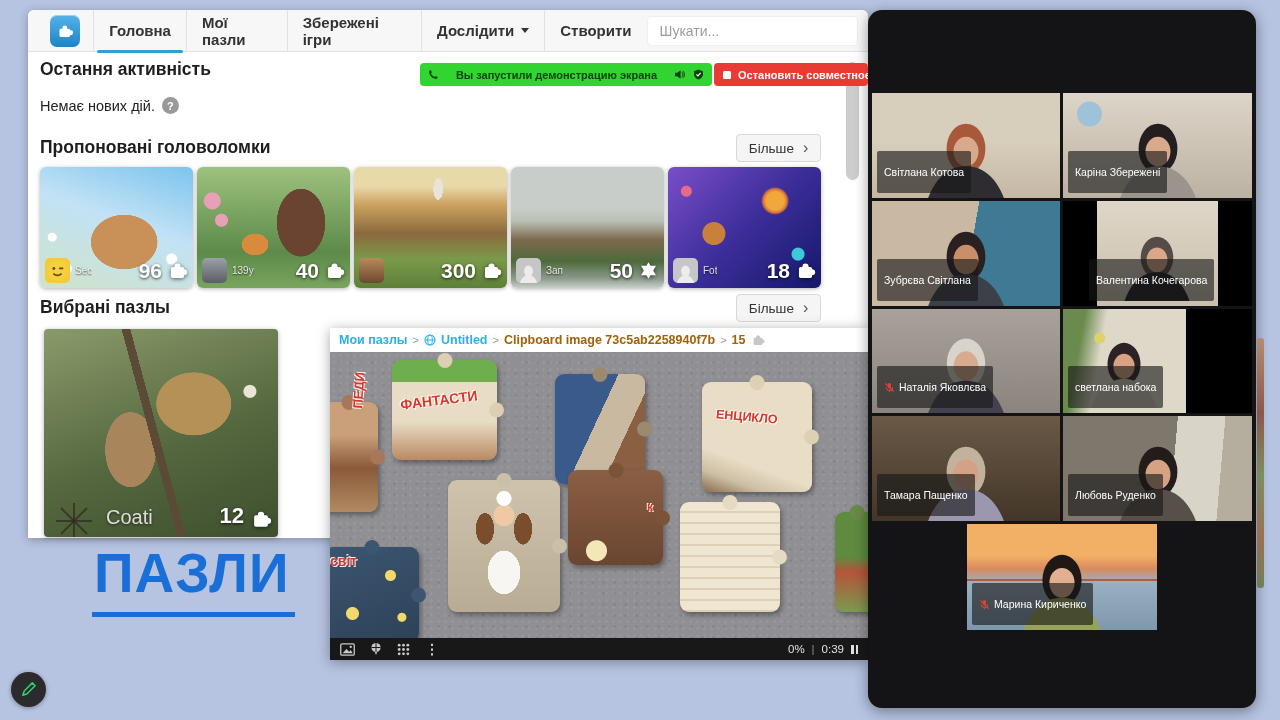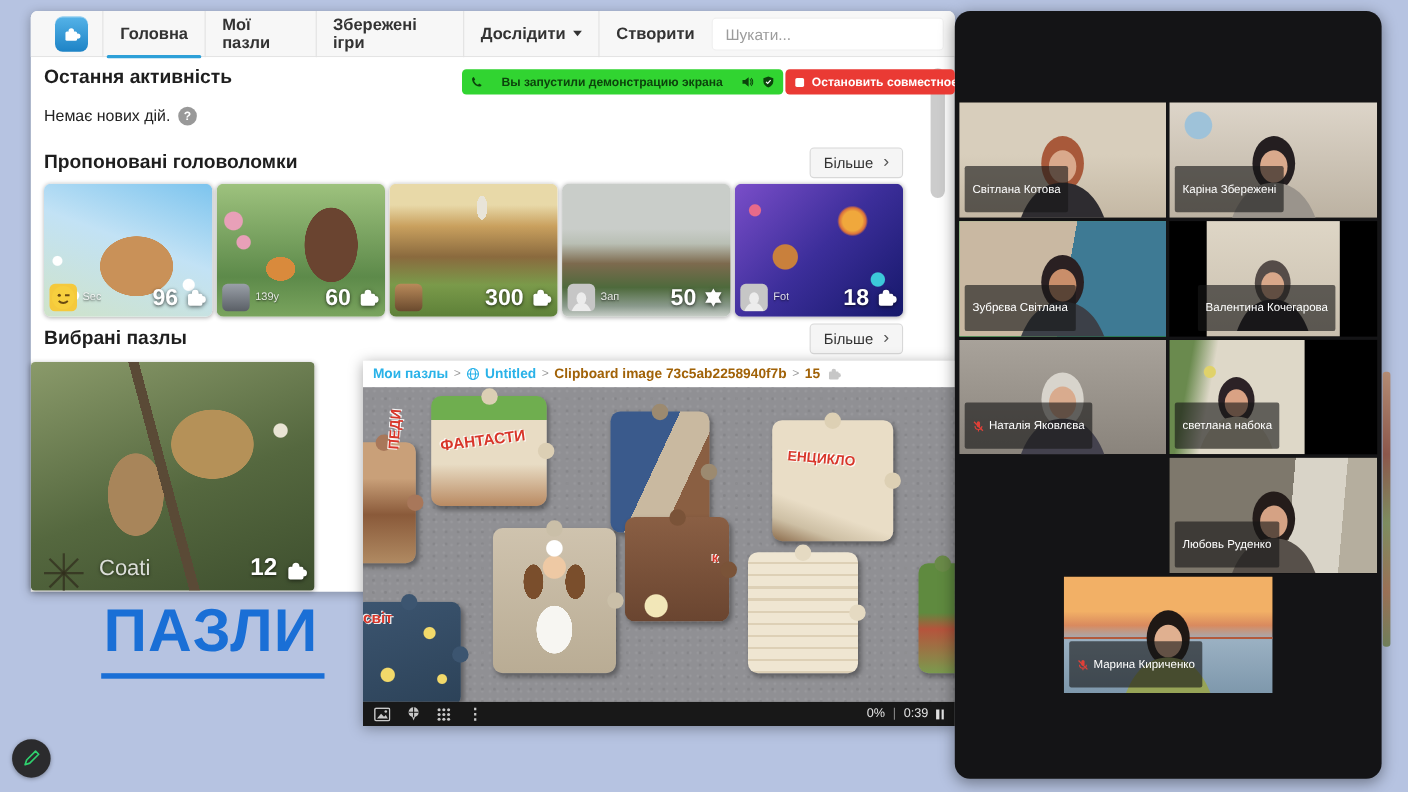--- a/index.html
+++ b/index.html
@@ -73,21 +73,21 @@
   .c5 { background:
     radial-gradient(circle at 70% 28%, #f0a83c 0 9px, #d9703c 12px, transparent 14px),
     radial-gradient(circle at 30% 55%, #c9803c 0 11px, transparent 12px),
     radial-gradient(circle at 85% 72%, #3cc9d9 0 6px, transparent 7px),
     radial-gradient(circle at 12% 20%, #e86a8a 0 5px, transparent 6px),
     linear-gradient(135deg,#7a4ec9,#3c2e9a 50%,#15186a); }
   .av-photo1 { background:linear-gradient(180deg,#9aa0a8,#5a5f66); }
   .av-photo2 { background:linear-gradient(180deg,#b98a5a,#6a4a2e); }
   .av-ph { background:#c6c6c6; }
 
-  .coati { position:absolute; left:0; top:319px; width:258px; height:208px; border-radius:4px; overflow:hidden;
+  .coati { position:absolute; left:16px; top:319px; width:234px; height:208px; border-radius:4px; overflow:hidden;
     box-shadow:0 1px 5px rgba(0,0,0,.3); cursor:pointer; background:
     linear-gradient(75deg, transparent 0 46%, #5a4a36 46% 49%, transparent 49%),
     radial-gradient(ellipse 62px 52px at 64% 36%, #b59158 0 60%, transparent 61%),
     radial-gradient(ellipse 42px 62px at 37% 58%, #a8855a 0 60%, transparent 61%),
     radial-gradient(circle at 88% 30%, #e9e4d4 0 6px, transparent 7px),
     linear-gradient(160deg,#8a9a6a,#55683f 55%,#3e4f2e); }
   .coati-label { position:absolute; left:62px; bottom:8px; font-size:20px; color:rgba(255,255,255,.82);
     text-shadow:0 1px 3px rgba(0,0,0,.6); }
   .coati-count { position:absolute; right:34px; bottom:8px; font-size:22px; font-weight:800; color:#fff;
     text-shadow:0 1px 3px rgba(0,0,0,.75); }
@@ -308,21 +308,21 @@
         <span class="pcount">96</span>
         <svg width="21" height="21" style="filter:drop-shadow(0 1px 2px rgba(0,0,0,.6));">
             <use href="#jpiece"></use>
           </svg>
       </div>
     </div>
     <div class="pcard c2" style="left:169px;">
       <div class="ovl">
         <span class="avatar av-photo1"></span>
         <span class="pname">139y</span>
-        <span class="pcount">60</span>
+        <span class="pcount">40</span>
         <svg width="21" height="21" style="filter:drop-shadow(0 1px 2px rgba(0,0,0,.6));">
             <use href="#jpiece"></use>
           </svg>
       </div>
     </div>
     <div class="pcard c3" style="left:326px;">
       <div class="ovl">
         <span class="avatar av-photo2"></span>
         <span class="pname"></span>
         <span class="pcount">300</span>
@@ -535,20 +535,30 @@
       <div class="vid v6 narrow-l">
         <svg class="person">
             <use href="#person"></use>
           </svg>
       </div>
       <span class="nlabel">
           <span>светлана набока</span>
         </span>
     </div>
 
+    <div class="tile t7">
+      <div class="vid v7">
+        <svg class="person">
+            <use href="#person"></use>
+          </svg>
+      </div>
+      <span class="nlabel">
+          <span>Тамара Пащенко</span>
+        </span>
+    </div>
 
     <div class="tile t8">
       <div class="vid v8">
         <svg class="person">
             <use href="#person"></use>
           </svg>
       </div>
       <span class="nlabel">
           <span>Любовь Руденко</span>
         </span>

